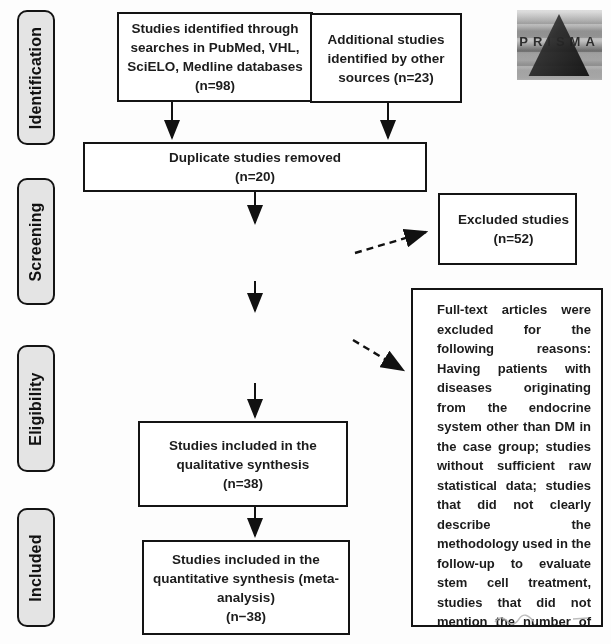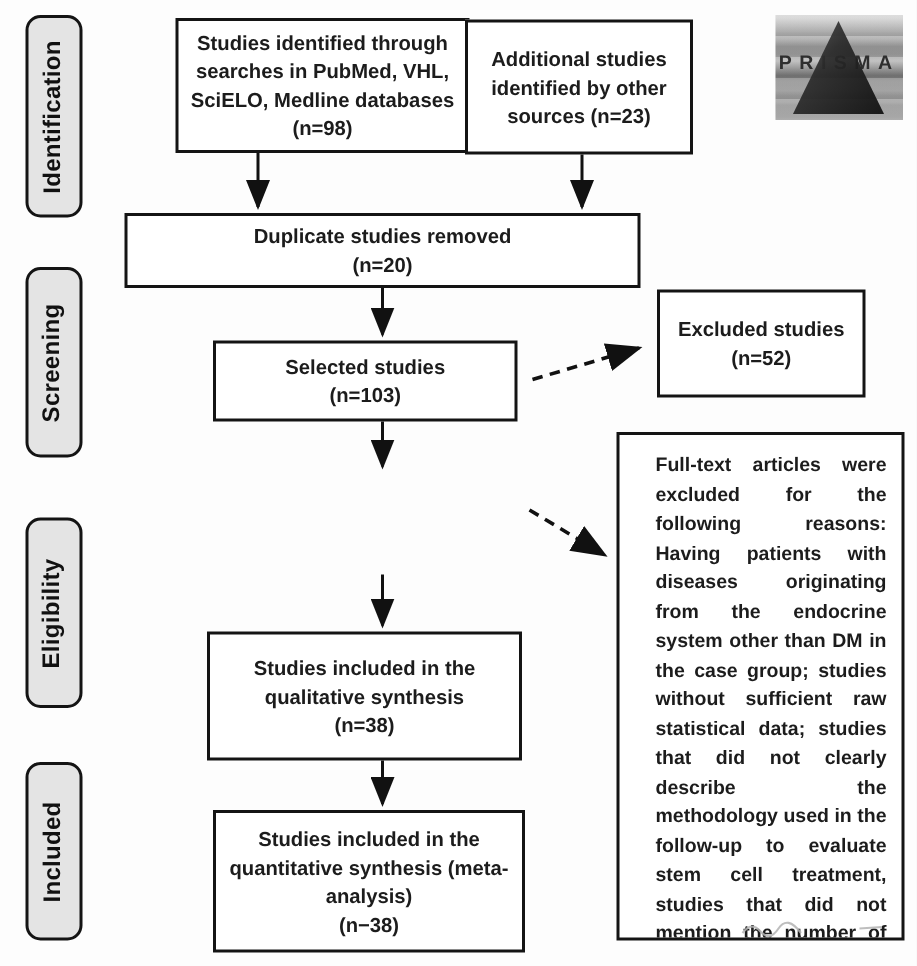--- a/index.html
+++ b/index.html
@@ -137,26 +137,22 @@
     <span class="box-text">Additional studies
 identified by other
 sources (n=23)</span>
   </div>
 
   <div class="flow-box" style="left:83px; top:142px; width:344px; height:50px;">
     <span class="box-text">Duplicate studies removed
 (n=20)</span>
   </div>
 
-  <div class="flow-box" style="left:142px; top:227px; width:203px; height:54px;">
-    <span class="box-text">Selected studies
-(n=103)</span>
-  </div>
 
-  <div class="flow-box" style="left:438px; top:193px; width:139px; height:72px;">
+  <div class="flow-box" style="left:438px; top:193px; width:139px; height:72px;justify-content:flex-end;">
     <span class="box-text">Excluded studies
 (n=52)</span>
   </div>
 
 
   <div class="flow-box" style="left:138px; top:421px; width:210px; height:86px;">
     <span class="box-text">Studies included in the
 qualitative synthesis
 (n=38)</span>
   </div>

